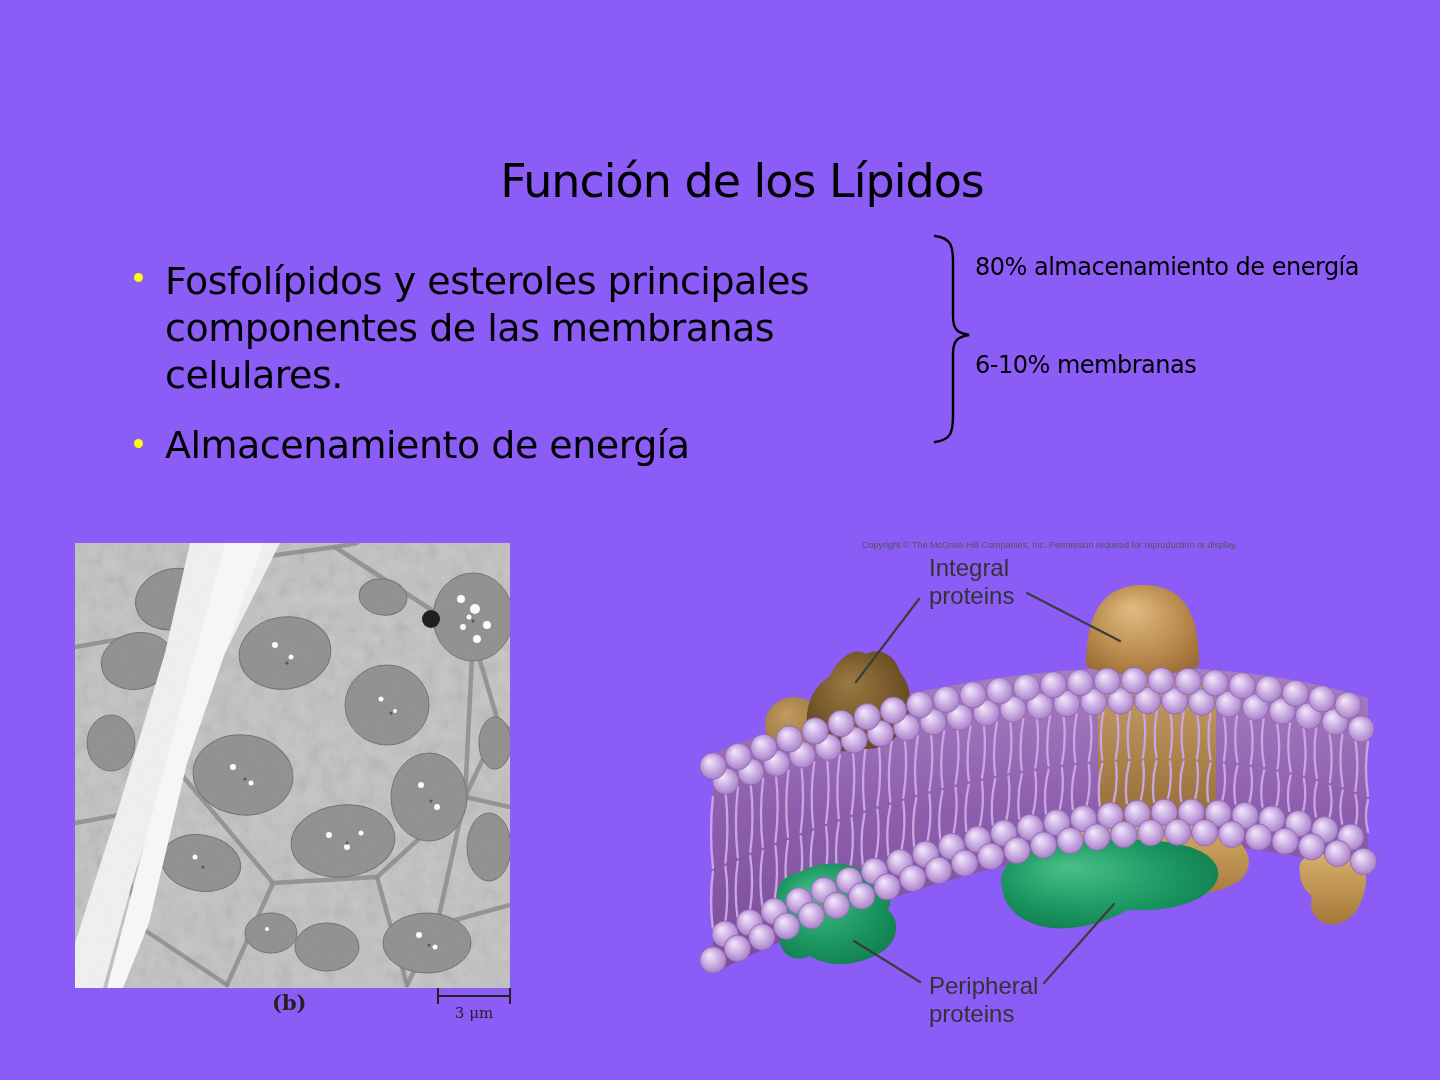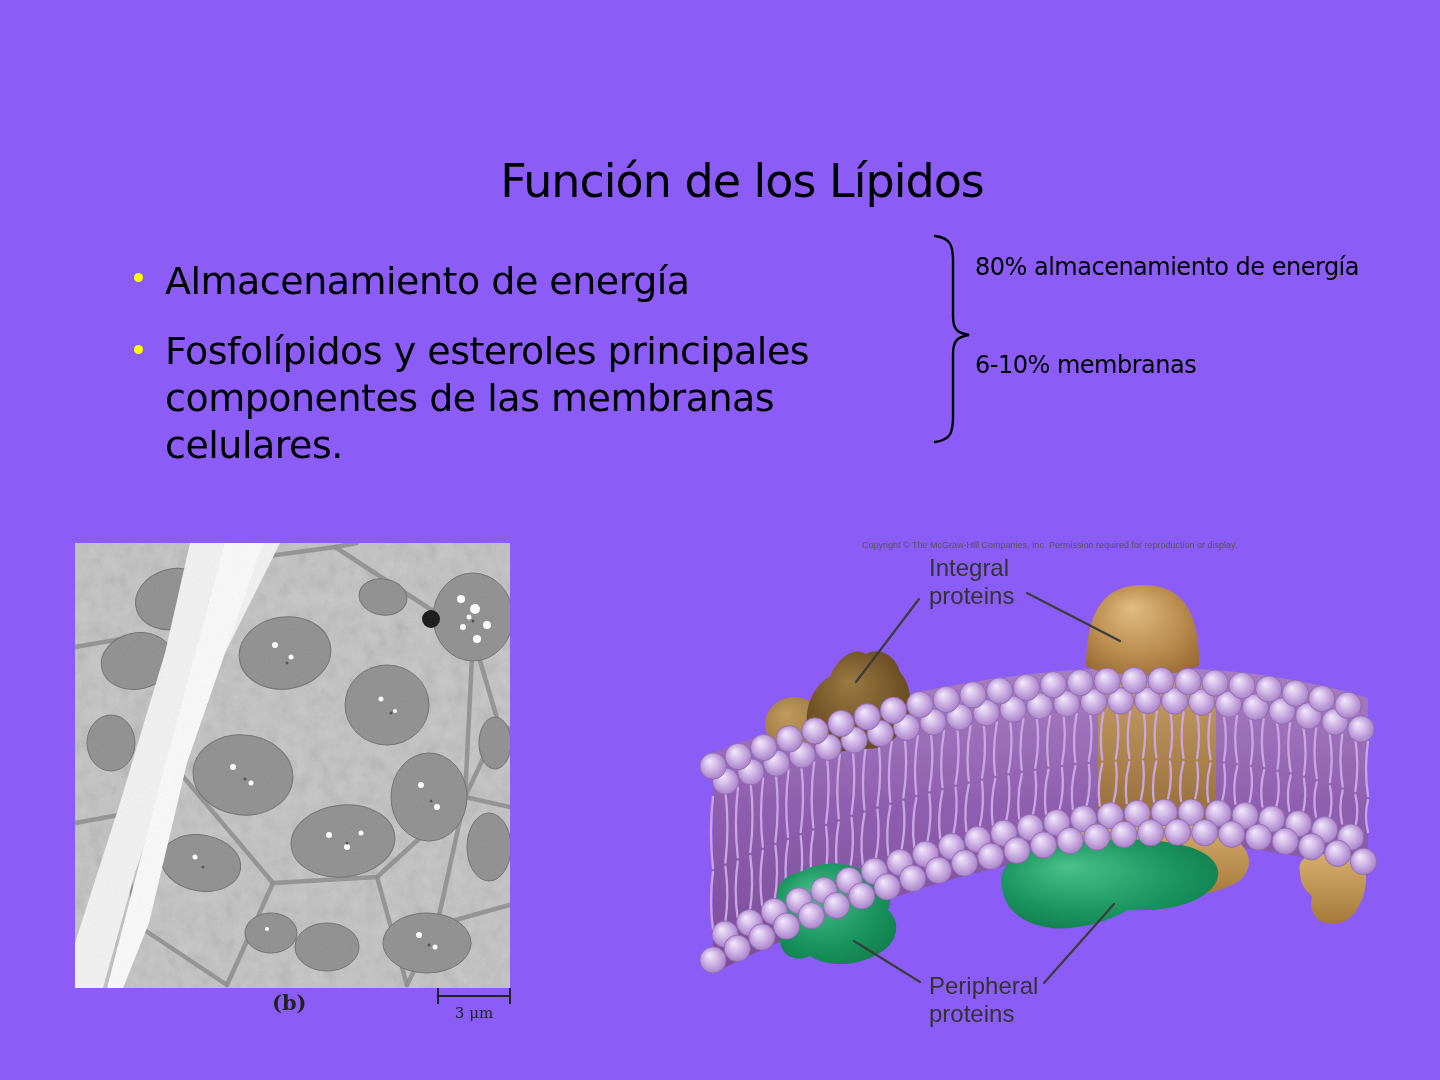--- a/index.html
+++ b/index.html
@@ -50,25 +50,25 @@
 </head>
 <body>
 
 <div class="slide">
 
   <div class="abs title">Función de los Lípidos</div>
 
   <div class="abs bullets">
     <div class="bullet-item">
       <span class="bullet-dot"></span>
-      <span>Almacenamiento de energía</span>
+      <span>Fosfolípidos y esteroles principales componentes de las membranas celulares.</span>
     </div>
     <div class="bullet-item">
       <span class="bullet-dot"></span>
-      <span>Fosfolípidos y esteroles principales componentes de las membranas celulares.</span>
+      <span>Almacenamiento de energía</span>
     </div>
   </div>
 
   <svg class="abs" style="left:925px;top:230px;" width="58" height="218" viewBox="0 0 58 218">
     <path d="M10,6 C26,8 28,16 28,32 L28,86 C28,99 32,103 44,105 C32,107 28,111 28,124 L28,186 C28,202 26,210 10,212" fill="none" stroke="#000000" stroke-width="2.4" stroke-linecap="round"></path>
   </svg>
 
   <div class="abs ann ann1">80% almacenamiento de energía</div>
   <div class="abs ann ann2">6-10% membranas</div>
 

